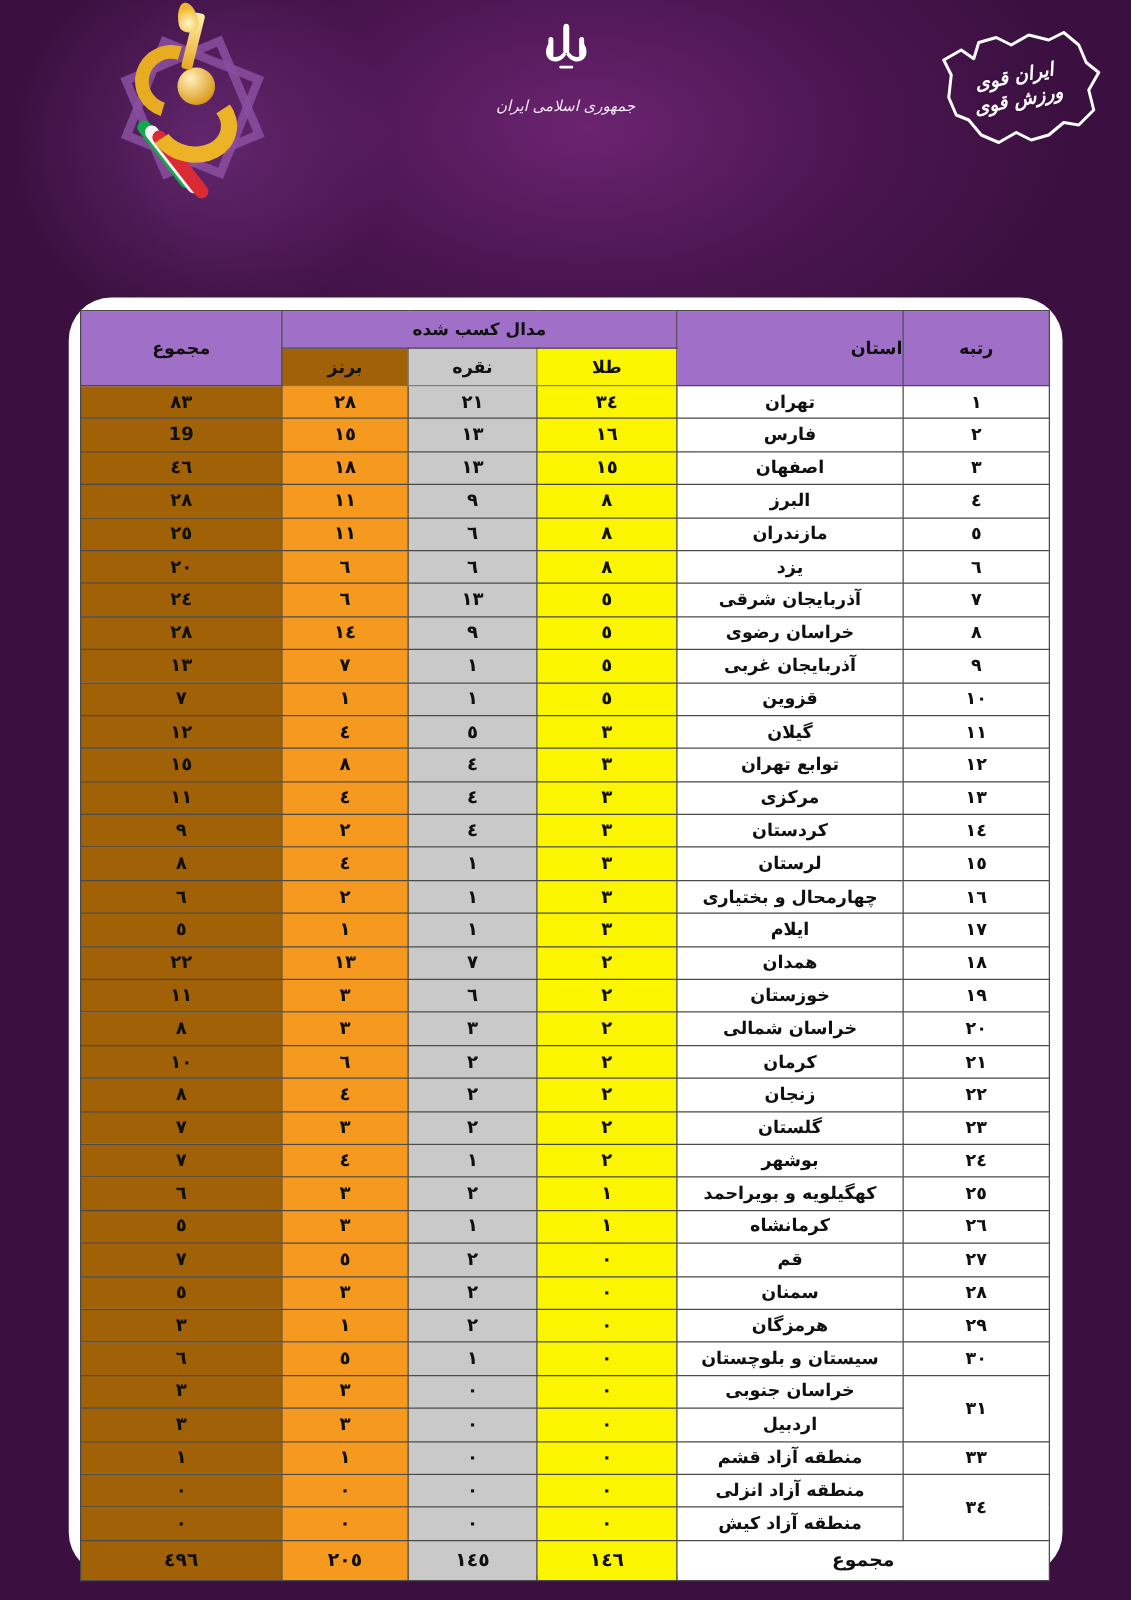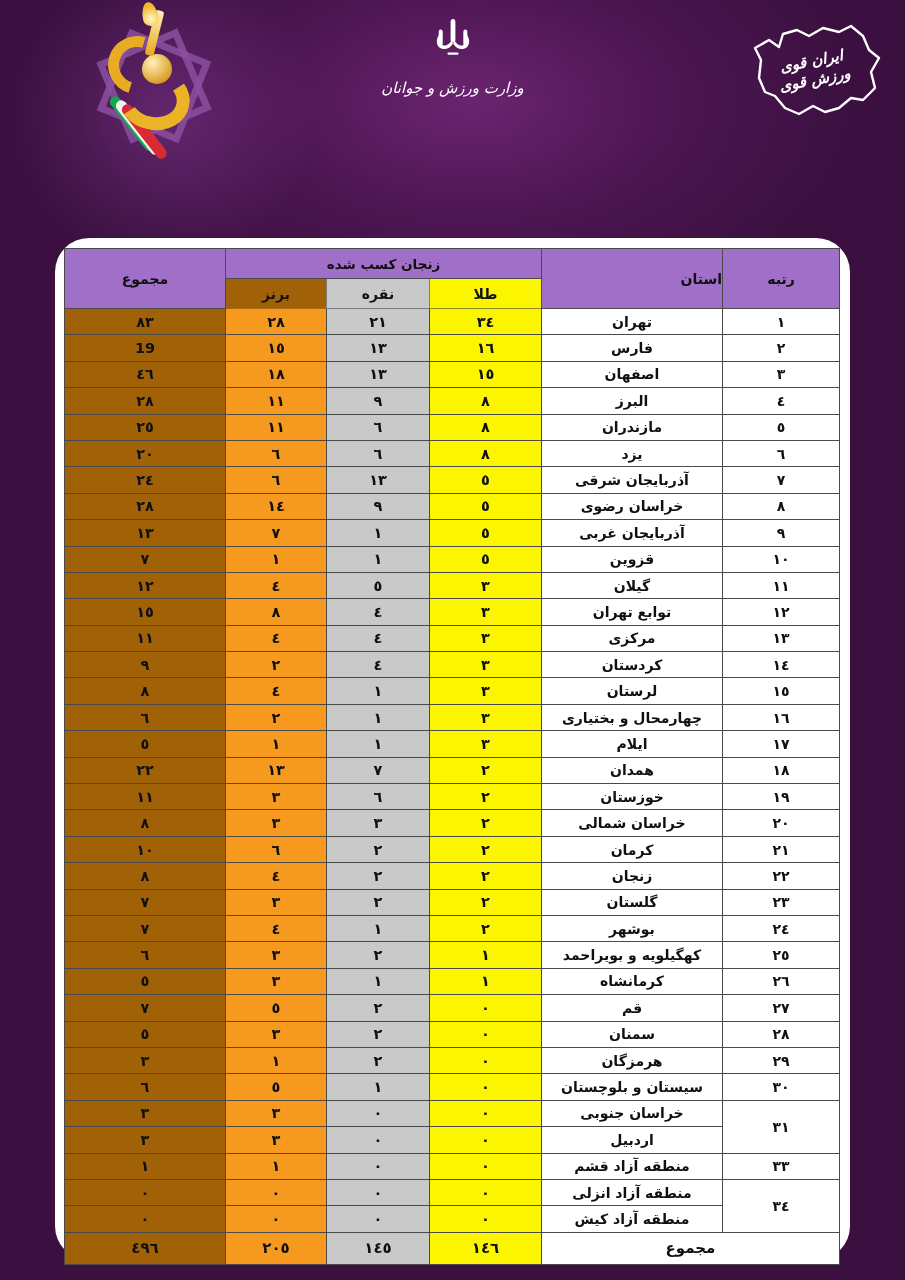--- a/index.html
+++ b/index.html
@@ -303,21 +303,21 @@
         <g fill="#FFFFFF">
           <path d="M27 3 c1.6 0 2.4 1.3 2.4 3.1 V24 c0 1.6-.9 2.5-2.4 2.5 s-2.4-.9-2.4-2.5 V6.1 C24.6 4.3 25.4 3 27 3 z"></path>
           <path d="M27 27.5 c-2.3 3.6-5.5 5.6-8.6 5.6 -4.4 0-7.6-3.1-7.6-7.6 0-3 1.2-5.6 3.1-7.6 l2.3 2.3 c-1.3 1.4-2 3.1-2 5 0 2.6 1.8 4.4 4.4 4.4 2.6 0 5-1.9 6.6-4.6 z"></path>
           <path d="M27 27.5 c2.3 3.6 5.5 5.6 8.6 5.6 4.4 0 7.6-3.1 7.6-7.6 0-3-1.2-5.6-3.1-7.6 l-2.3 2.3 c1.3 1.4 2 3.1 2 5 0 2.6-1.8 4.4-4.4 4.4 -2.6 0-5-1.9-6.6-4.6 z"></path>
           <path d="M14.7 13.5 c1.3 0 2 1 2 2.5 v11.5 c0 1.4-.8 2.3-2 2.3 -1.3 0-2-.9-2-2.3 V16 c0-1.5.7-2.5 2-2.5 z"></path>
           <path d="M39.3 13.5 c1.3 0 2 1 2 2.5 v11.5 c0 1.4-.7 2.3-2 2.3 -1.2 0-2-.9-2-2.3 V16 c0-1.5.7-2.5 2-2.5 z"></path>
           <path d="M22.4 36.5 h9.2 c.6 0 1 .5 1 1.1 0 .6-.4 1.1-1 1.1 h-9.2 c-.6 0-1-.5-1-1.1 0-.6.4-1.1 1-1.1 z"></path>
         </g>
       </svg>
     </div>
-    <div class="ministry-line2">وزارت ورزش و جوانان</div>
+    <div class="ministry-line1">جمهوری اسلامی ایران</div>
   </div>
 
   <div class="slogan-mark">
     <svg width="148" height="112" viewBox="0 0 148 112" aria-hidden="true">
       <path d="M22 46 L16 34 L30 26 L40 33 L44 20 L58 16 L70 22 L84 14 L100 18 L112 12 L124 22 L130 36 L140 44 L132 58 L136 74 L124 86 L112 84 L100 94 L86 98 L74 92 L60 100 L46 94 L36 82 L26 78 L20 64 Z" fill="none" stroke="#FFFFFF" stroke-width="2.4" stroke-linejoin="round"></path>
     </svg>
     <div class="slogan-text">
       <span>ایران قوی</span>
       <span>ورزش قوی</span>
     </div>
@@ -332,21 +332,21 @@
         <col class="c-prov">
         <col class="c-gold">
       <col class="c-silver">
         <col class="c-bronze">
         <col class="c-total">
     </colgroup>
     <thead>
       <tr>
         <th class="h-rank" rowspan="2">رتبه</th>
         <th class="h-prov" rowspan="2">استان</th>
-        <th class="h-group" colspan="3">زنجان کسب شده</th>
+        <th class="h-group" colspan="3">مدال کسب شده</th>
         <th class="h-total" rowspan="2">مجموع</th>
       </tr>
       <tr>
         <th class="h-gold">طلا</th>
         <th class="h-silver">نقره</th>
         <th class="h-bronze">برنز</th>
       </tr>
     </thead>
     <tbody id="tbody">
         <tr>

